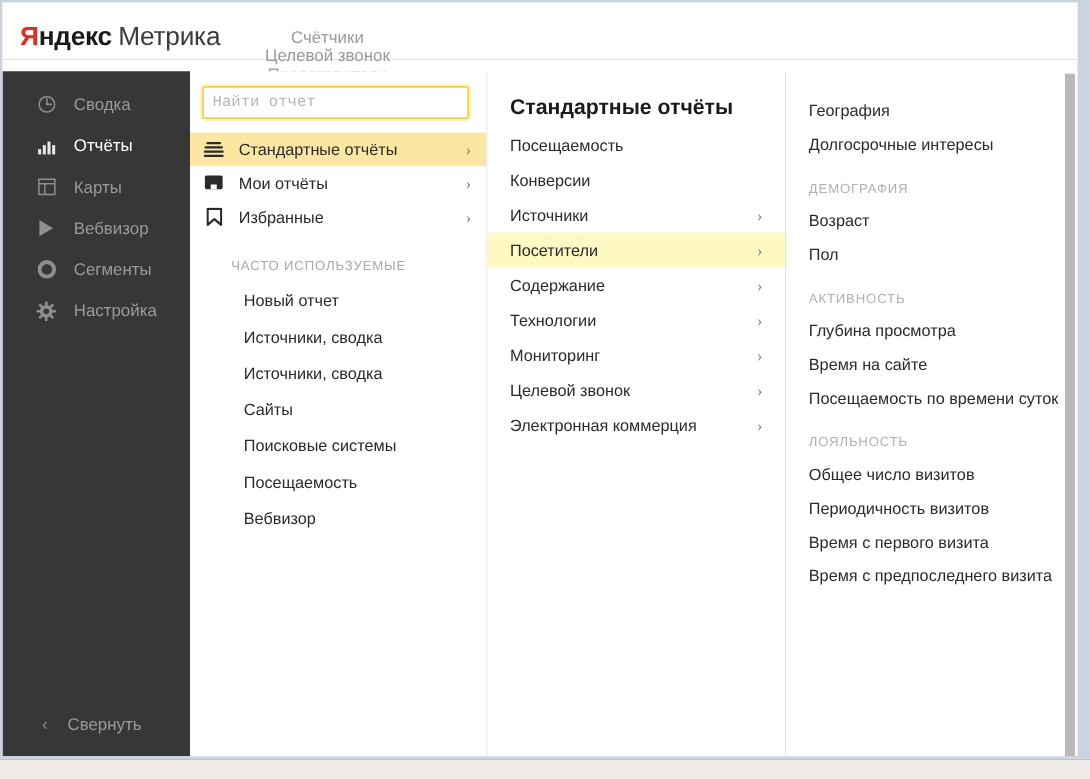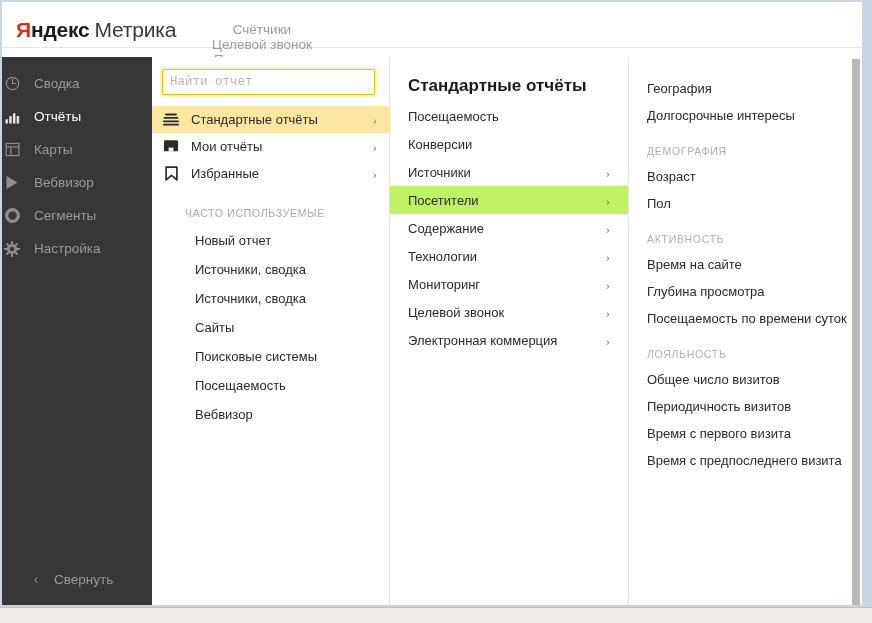--- a/index.html
+++ b/index.html
@@ -117,20 +117,21 @@
     width: 150px;
     height: 548px;
     background: #373737;
     box-sizing: border-box;
   }
   .side-item {
     position: relative;
     height: 33px;
     display: flex;
     align-items: center;
+    padding-left: 25px;
     cursor: pointer;
   }
   .side-item .ico {
     width: 20px;
     height: 20px;
     margin-right: 12px;
     display: flex;
     align-items: center;
     justify-content: center;
     flex: 0 0 20px;
@@ -269,21 +270,21 @@
     height: 28px;
     display: flex;
     align-items: center;
     padding-left: 18px;
     padding-right: 18px;
     font-size: 13px;
     color: #2a2a2a;
     cursor: pointer;
     white-space: nowrap;
   }
-  .c3-row.sel { background: #bef264; }
+  .c3-row.sel { background: #fef9c3; }
   .c3-row .t { flex: 1 1 auto; }
 
   
   .col4 {
     position: absolute;
     left: 627px;
     top: 55px;
     width: 225px;
     height: 548px;
     background: #ffffff;
@@ -508,22 +509,22 @@
         <div class="c4-top">
           <div class="c4-row">География</div>
           <div class="c4-row">Долгосрочные интересы</div>
         </div>
 
         <div class="c4-head">ДЕМОГРАФИЯ</div>
         <div class="c4-row">Возраст</div>
         <div class="c4-row">Пол</div>
 
         <div class="c4-head">АКТИВНОСТЬ</div>
+        <div class="c4-row">Глубина просмотра</div>
         <div class="c4-row">Время на сайте</div>
-        <div class="c4-row">Глубина просмотра</div>
         <div class="c4-row">Посещаемость по времени суток</div>
 
         <div class="c4-head">ЛОЯЛЬНОСТЬ</div>
         <div class="c4-row">Общее число визитов</div>
         <div class="c4-row">Периодичность визитов</div>
         <div class="c4-row">Время с первого визита</div>
         <div class="c4-row">Время с предпоследнего визита</div>
       </div>
 
       <div class="vscroll"></div>

